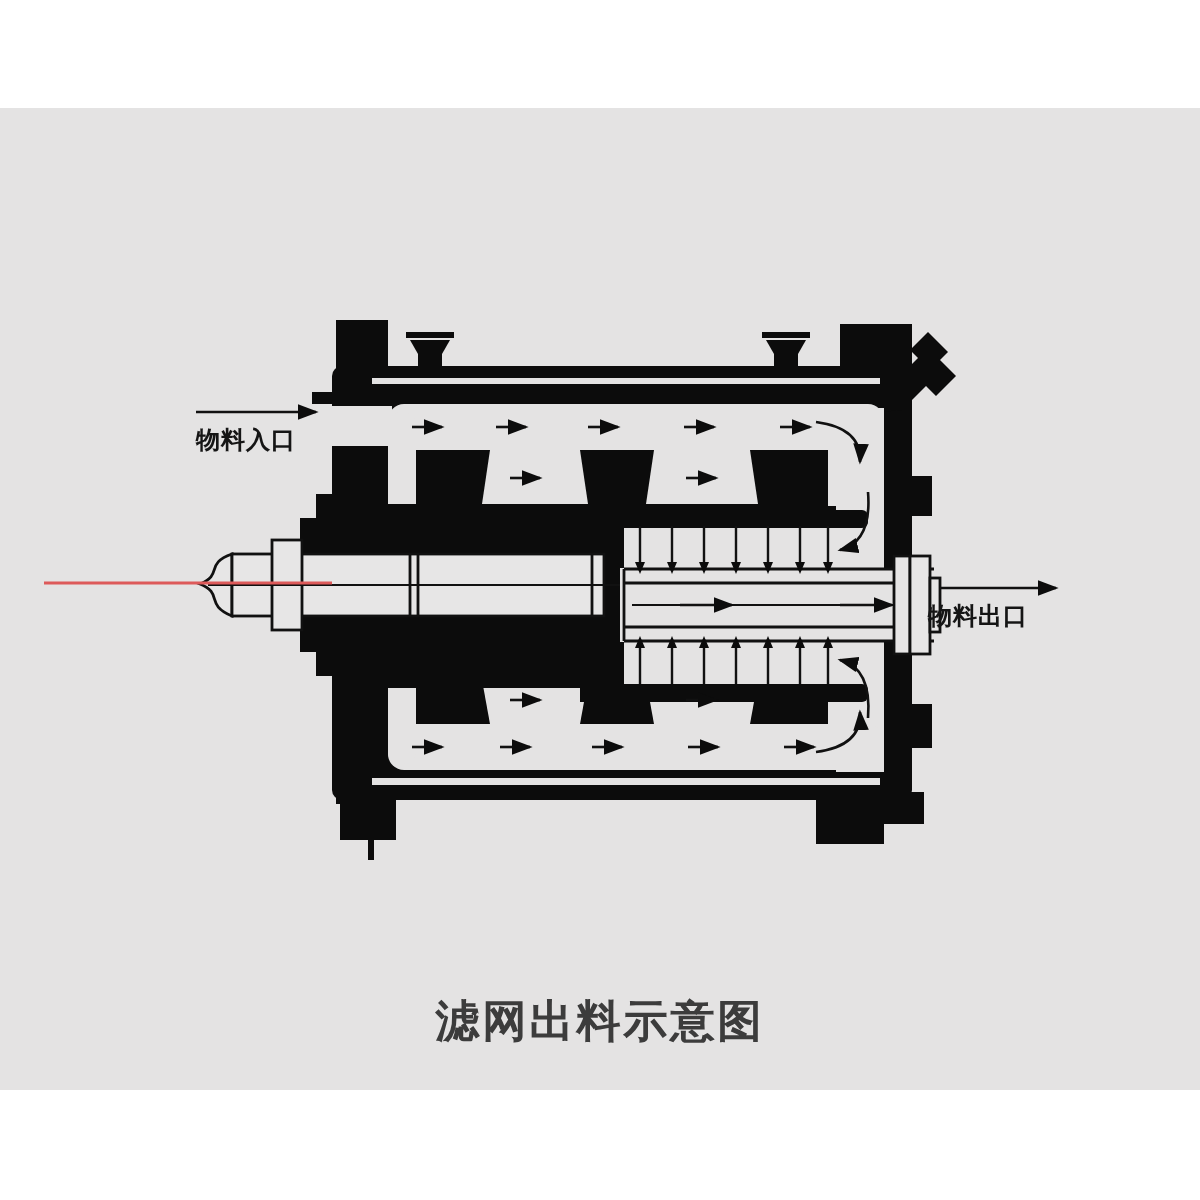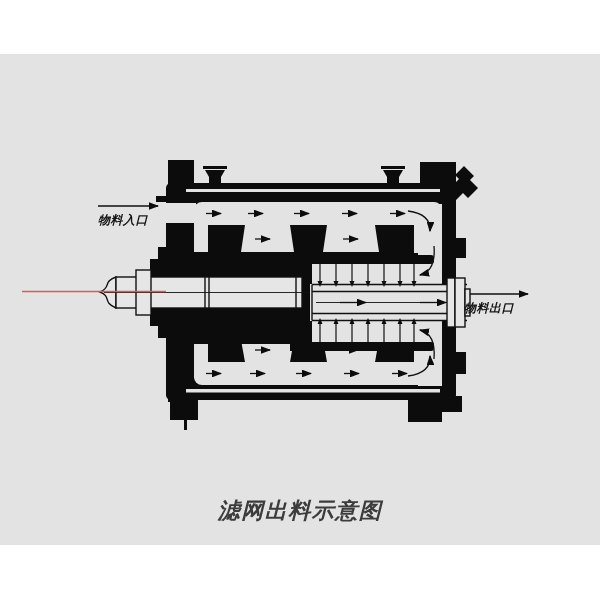--- a/index.html
+++ b/index.html
@@ -1,17 +1,17 @@
 <!DOCTYPE html>
 <html><head>
 <meta charset="utf-8">
 <style>
   html,body{margin:0;padding:0;}
   body{width:600px;height:600px;background:#ffffff;font-family:"Liberation Sans","DejaVu Sans",sans-serif;}
-  #stage{position:relative;width:600px;height:600px;overflow:hidden;font-style:italic;}
+  #stage{position:relative;width:600px;height:600px;overflow:hidden;}
   svg{position:absolute;left:0;top:0;}
   .blk{fill:#0c0c0c;}
   .lt{fill:#e4e3e3;}
   .shaft{fill:#e7e6e6;stroke:#111;stroke-width:1.4;}
   .ln{stroke:#111;stroke-width:1.4;fill:none;}
   .thin{stroke:#111;stroke-width:0.9;fill:none;}
   .arr{stroke:#111;stroke-width:1.3;fill:none;}
   .tick{stroke:#111;stroke-width:1.2;fill:none;}
   .lbl{font-size:12px;font-weight:600;letter-spacing:0.5px;}
   .ttl{font-size:22px;font-weight:700;letter-spacing:1.5px;}

